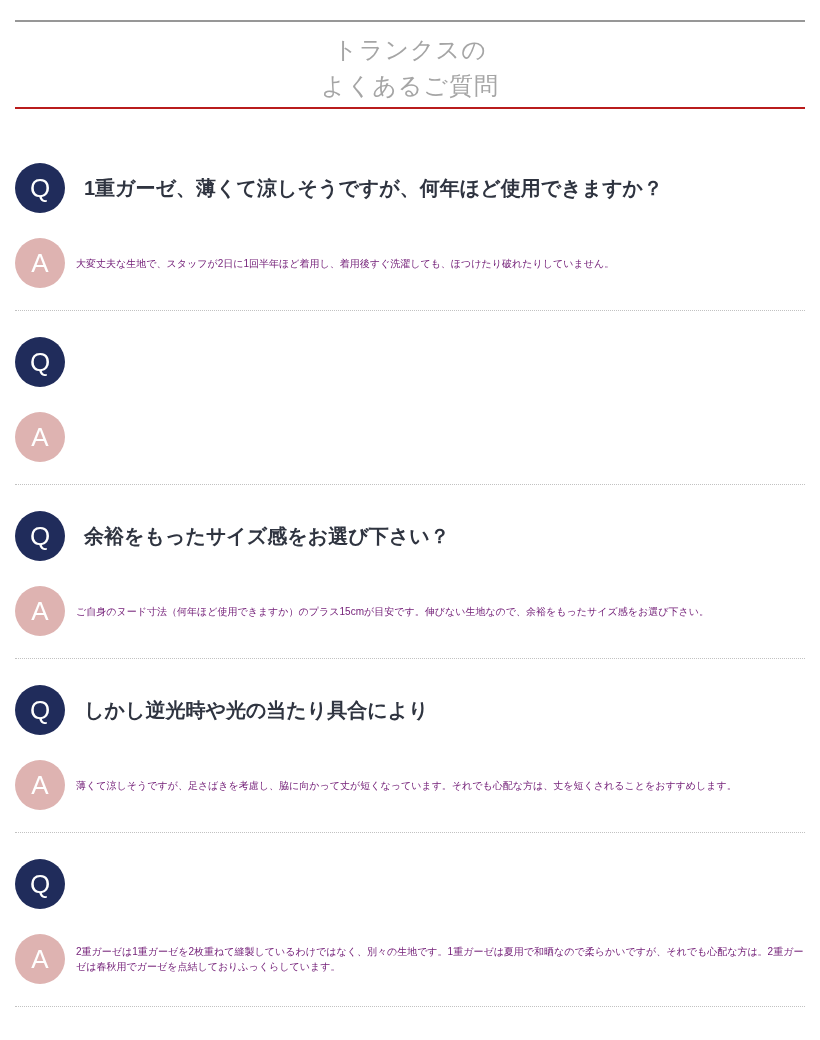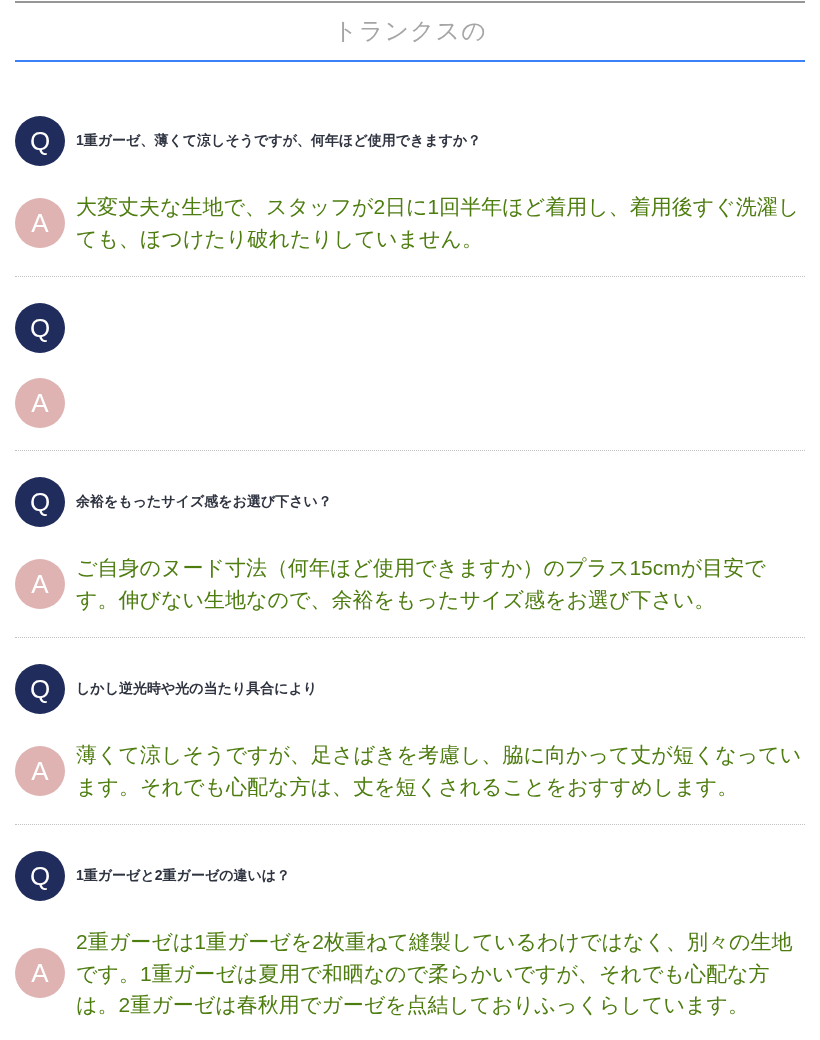--- a/index.html
+++ b/index.html
@@ -9,25 +9,25 @@
     font-family: "Liberation Sans", "DejaVu Sans", sans-serif;
   }
   .page {
     width: 820px;
     min-height: 1040px;
     background: #ffffff;
     padding: 0 15px;
   }
   
   .header {
-    margin-top: 1px;
+    margin-top: 20px;
     border-top: 2px solid #979797;
-    border-bottom: 2px solid #3b82f6;
+    border-bottom: 2px solid #b91c1c;
     text-align: center;
-    padding: 10px 0 11px;
+    padding: 10px 0 3px;
   }
   .page-title {
     font-size: 24px;
     font-weight: 400;
     color: #a5a5a5;
     line-height: 1.5;
     letter-spacing: 1px;
   }
   
   .faq-item {
@@ -50,42 +50,44 @@
     align-items: center;
     justify-content: center;
     color: #ffffff;
     font-size: 26px;
     line-height: 1;
     user-select: none;
   }
   .badge-q { background: #202c5b; font-weight: 500; }
   .badge-a { background: #deb3b1; font-weight: 400; }
   .q-text {
-    font-size: 14px;
+    font-size: 20px;
     font-weight: 700;
     color: #2f3440;
     line-height: 1.4;
     flex: 1;
+    margin-left: 8px;
   }
   .a-text {
-    font-size: 21px;
+    font-size: 10px;
     font-weight: 400;
-    color: #4d7c0f;
+    color: #701a75;
     line-height: 1.5;
     flex: 1;
   }
 </style>
 </head>
 <body>
 
 <div class="page">
 
   <div class="header">
     <h1 class="page-title">
       <span>トランクスの</span><br>
+      <span>よくあるご質問</span>
     </h1>
   </div>
 
   <div class="faq-list">
 
     <div class="faq-item">
       <div class="qa-row question">
         <div class="badge badge-q">Q</div>
         <div class="q-text">1重ガーゼ、薄くて涼しそうですが、何年ほど使用できますか？</div>
       </div>
@@ -122,21 +124,20 @@
       </div>
       <div class="qa-row answer">
         <div class="badge badge-a">A</div>
         <div class="a-text">薄くて涼しそうですが、足さばきを考慮し、脇に向かって丈が短くなっています。それでも心配な方は、丈を短くされることをおすすめします。</div>
       </div>
     </div>
 
     <div class="faq-item">
       <div class="qa-row question">
         <div class="badge badge-q">Q</div>
-        <div class="q-text">1重ガーゼと2重ガーゼの違いは？</div>
       </div>
       <div class="qa-row answer">
         <div class="badge badge-a">A</div>
         <div class="a-text">2重ガーゼは1重ガーゼを2枚重ねて縫製しているわけではなく、別々の生地です。1重ガーゼは夏用で和晒なので柔らかいですが、それでも心配な方は。2重ガーゼは春秋用でガーゼを点結しておりふっくらしています。</div>
       </div>
     </div>
 
   </div>
 </div>
 

